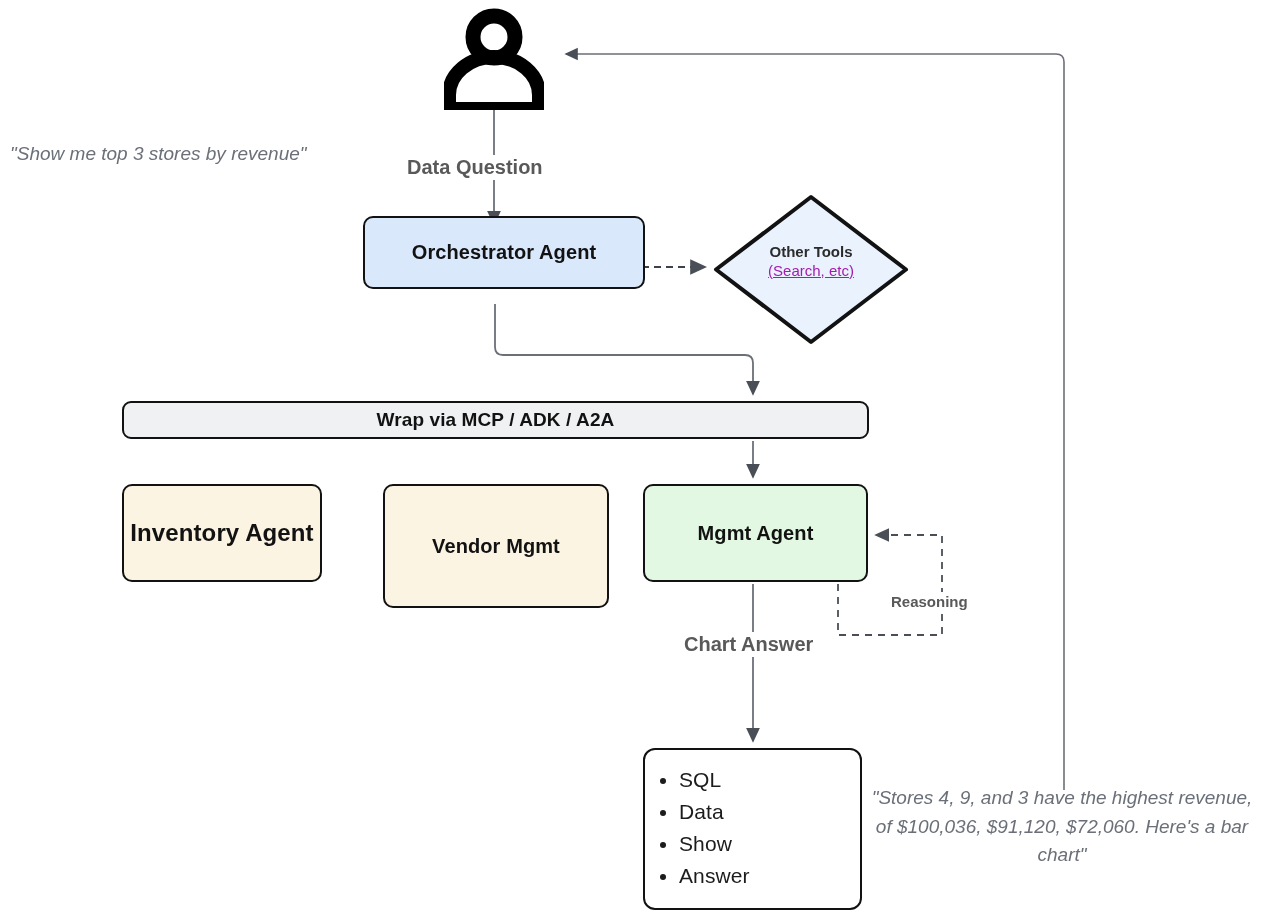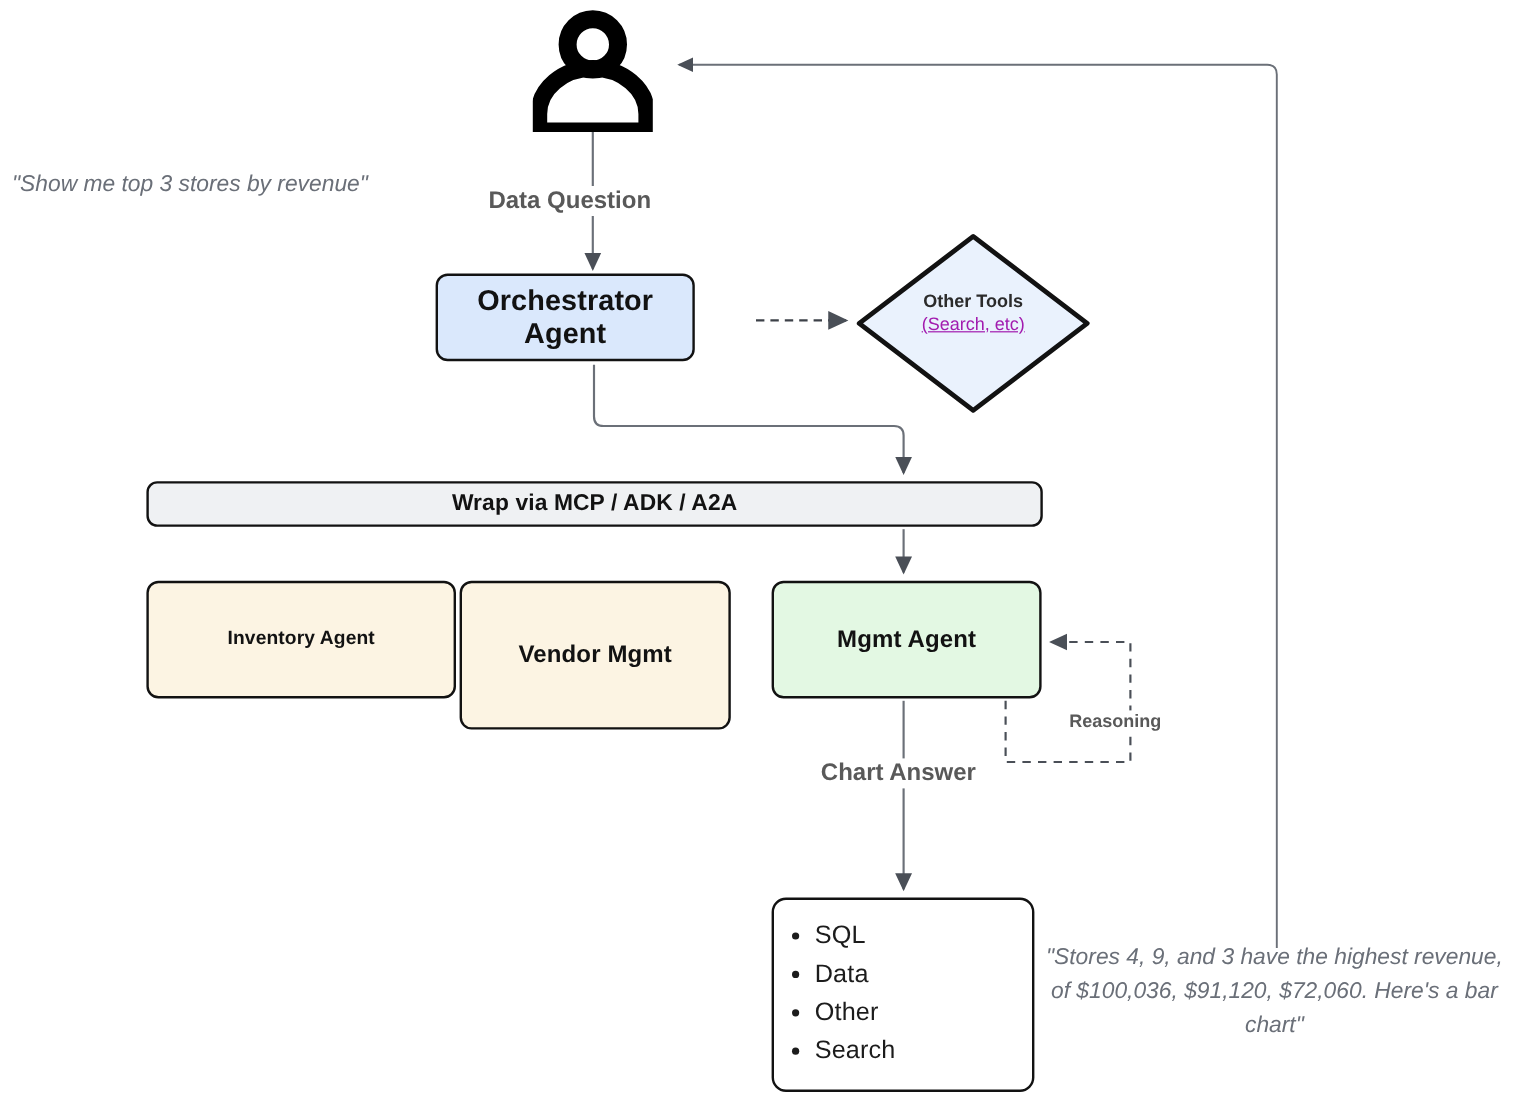--- a/index.html
+++ b/index.html
@@ -32,34 +32,34 @@
     align-items: center;
     justify-content: center;
     text-align: center;
     border: 2px solid #121212;
     border-radius: 10px;
     font-weight: bold;
     color: #121212;
     letter-spacing: .1px;
   }
   .node-orchestrator {
-    left: 363px; top: 228px; width: 216px; height: 73px;
+    left: 363px; top: 216px; width: 282px; height: 73px;
     background: #dae8fc;
-    font-size: 24px;
+    font-size: 20px;
   }
   .node-mcp {
     left: 122px; top: 401px; width: 747px; height: 38px;
     background: #eff1f3;
     font-size: 19px;
     border-radius: 9px;
   }
   .node-inventory {
-    left: 122px; top: 484px; width: 258px; height: 98px;
+    left: 122px; top: 484px; width: 200px; height: 98px;
     background: #fcf4e3;
-    font-size: 16px;
+    font-size: 24px;
   }
   .node-vendor {
     left: 383px; top: 484px; width: 226px; height: 124px;
     background: #fcf4e3;
     font-size: 20px;
   }
   .node-sales {
     left: 643px; top: 484px; width: 225px; height: 98px;
     background: #e3f8e3;
     font-size: 20px;
@@ -209,20 +209,20 @@
   <div class="node node-vendor">Vendor Mgmt</div>
   <div class="node node-sales">Mgmt Agent</div>
 
   <div class="edge-label lbl-reasoning">Reasoning</div>
   <div class="edge-label lbl-data-answer">Chart Answer</div>
 
   <div class="node node-output">
     <ul>
       <li>SQL</li>
       <li>Data</li>
-      <li>Other</li>
-      <li>Search</li>
+      <li>Show</li>
+      <li>Answer</li>
     </ul>
   </div>
 
   <div class="quote quote-answer">"Stores 4, 9, and 3 have the highest revenue, of $100,036, $91,120, $72,060. Here's a bar chart"</div>
 
 </div>
 
 </body></html>

